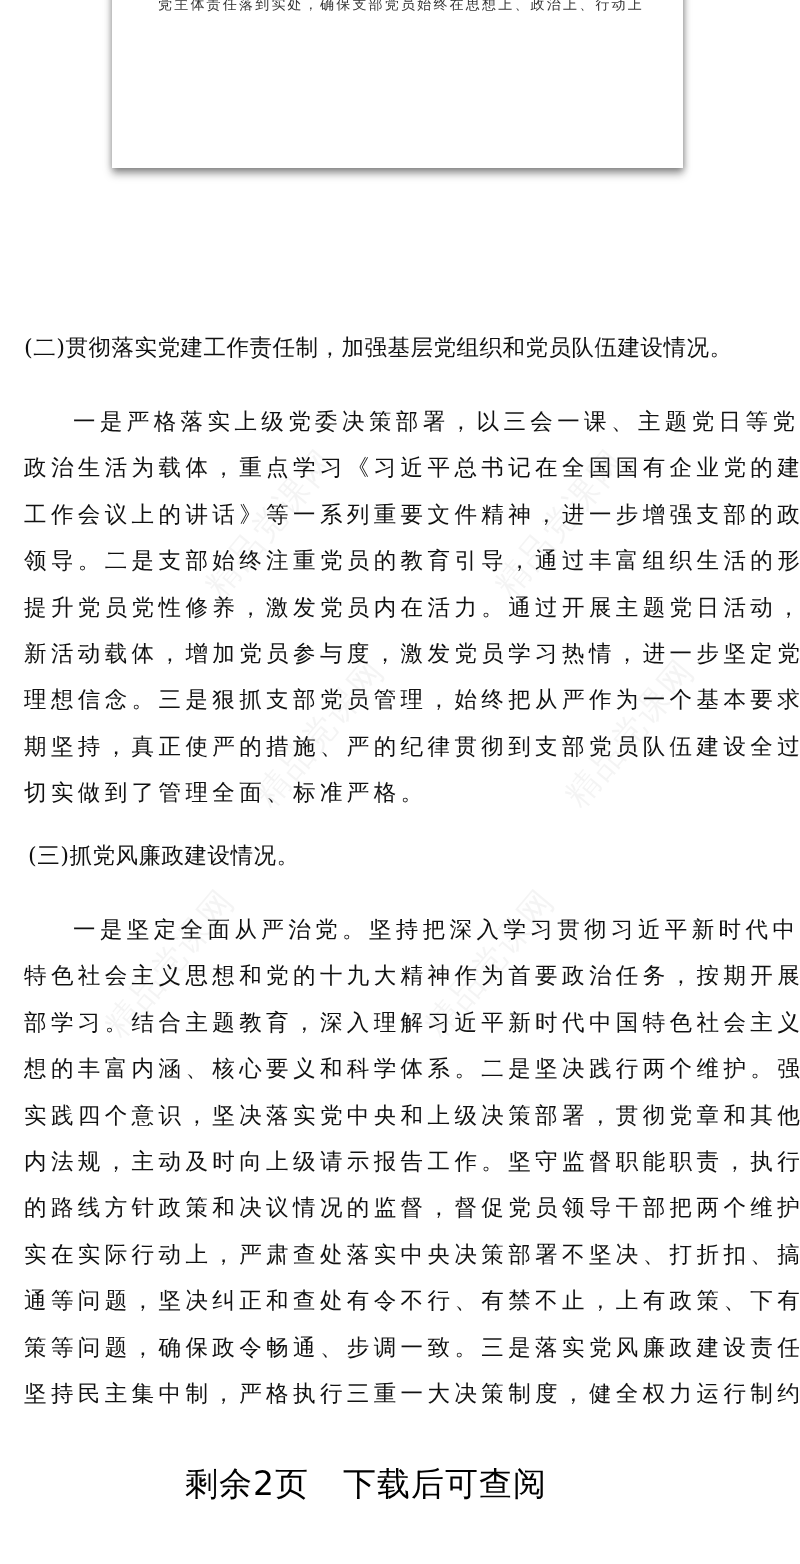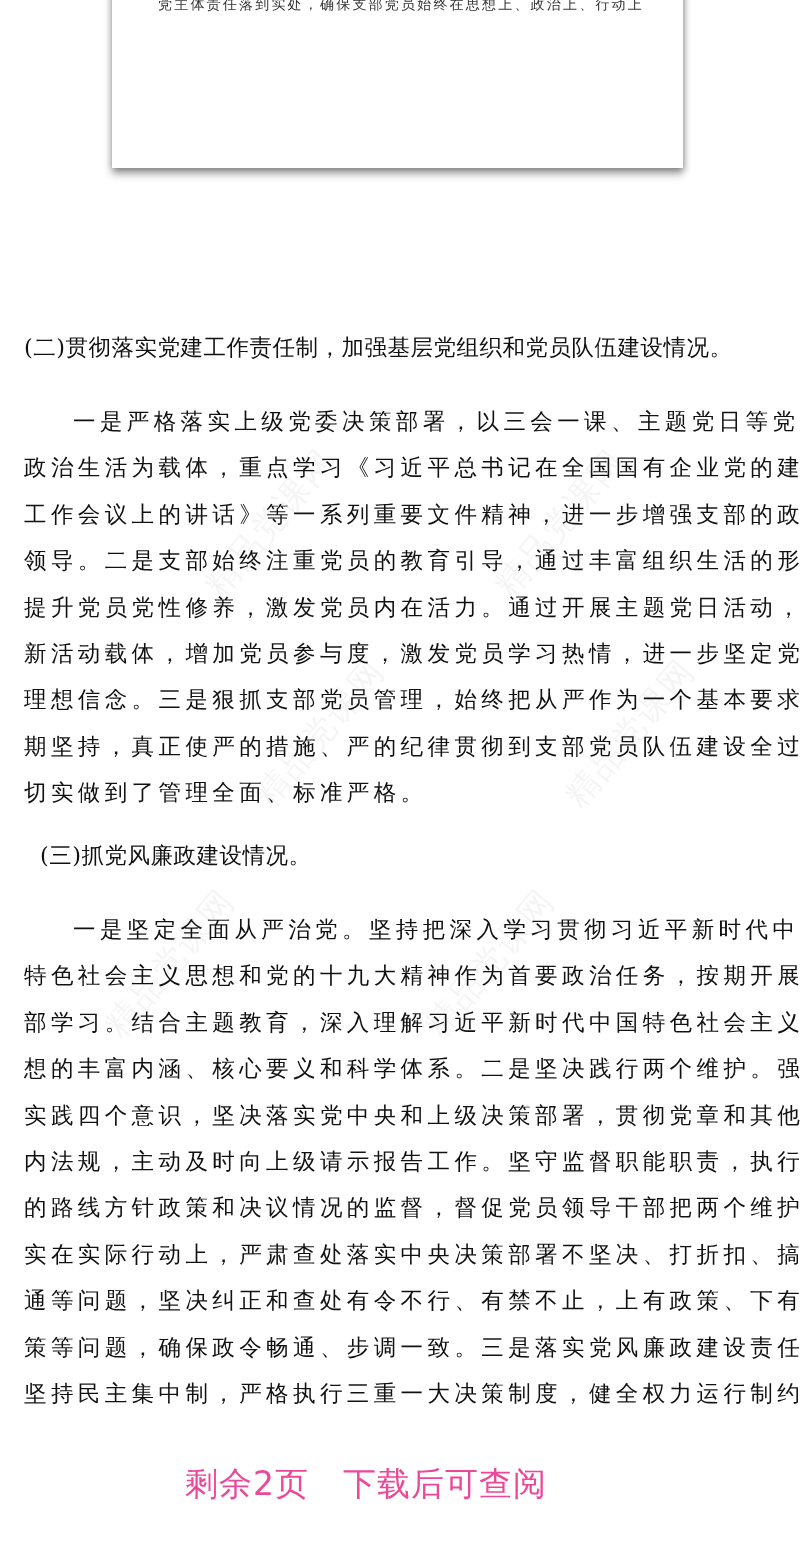--- a/index.html
+++ b/index.html
@@ -77,33 +77,33 @@
       font-size: 22.5px;
       line-height: 46.4px;
       white-space: nowrap;
       letter-spacing: 4.4px;
       display: block;
     }
     .line.indent { padding-left: 49px; }
 
     .section1-heading { position: absolute; top: 0; left: 0; }
     .section1-body { position: absolute; top: 74px; left: 0; }
-    .section2-heading { position: absolute; top: 508px; left: 16px; }
+    .section2-heading { position: absolute; top: 508px; left: 4px; }
     .section2-body { position: absolute; top: 582px; left: 0; }
 
     
     .remaining-notice {
       position: absolute;
       left: 0;
       width: 732px;
       top: 1462px;
       text-align: center;
       font-family: "DejaVu Sans", "Liberation Sans", sans-serif;
       font-size: 33px;
-      color: #ec4899;
+      color: #000000;
       letter-spacing: 1px;
     }
     .remaining-notice span { display: inline-block; }
     .gap { width: 34px; }
   </style>
 </head>
 <body>
 
 <div class="preview-card">
   <div class="preview-line l1">党主体责任落到实处，确保支部党员始终在思想上、政治上、行动上</div>

